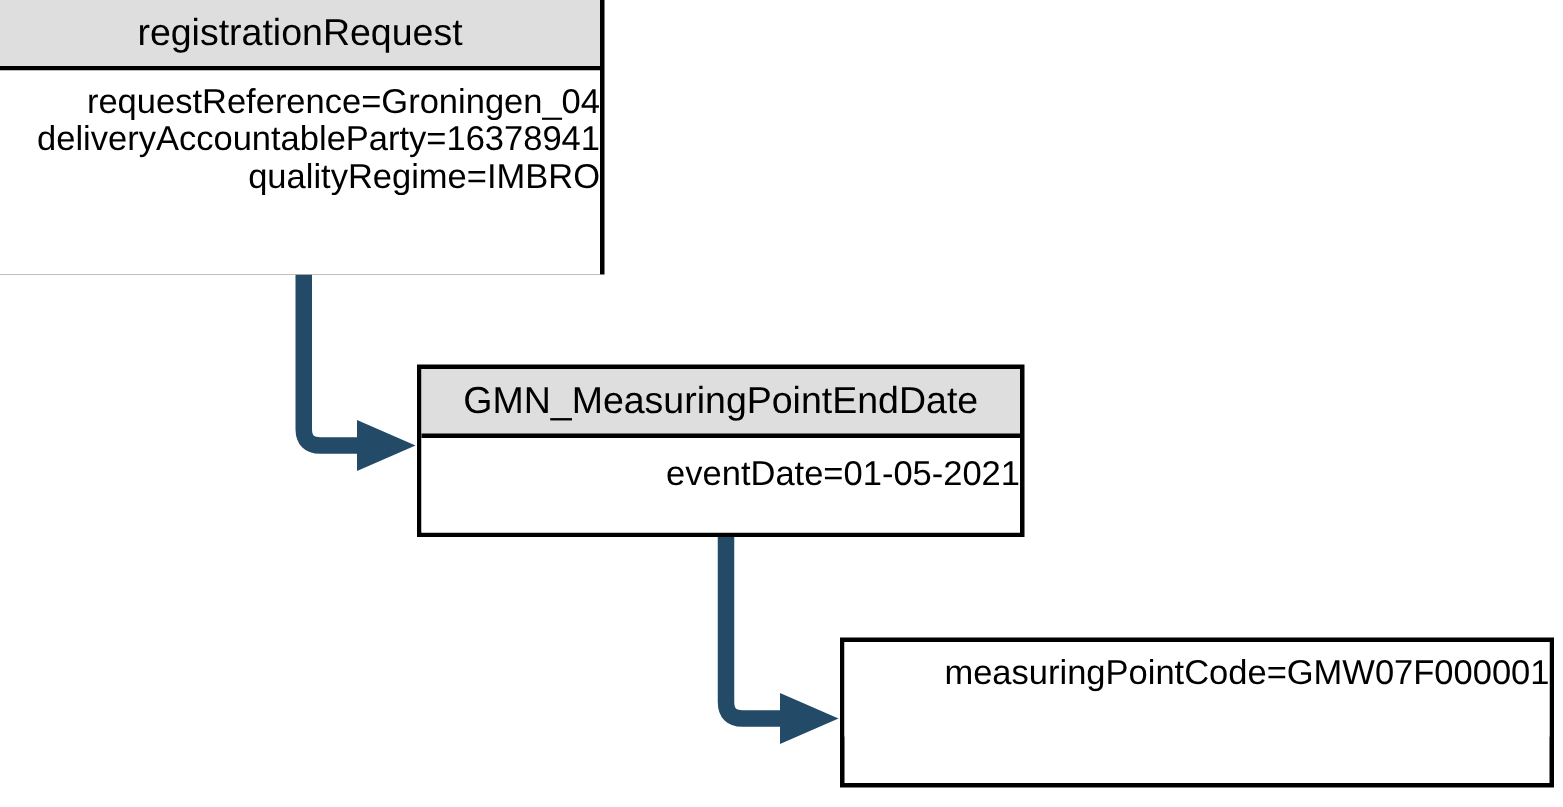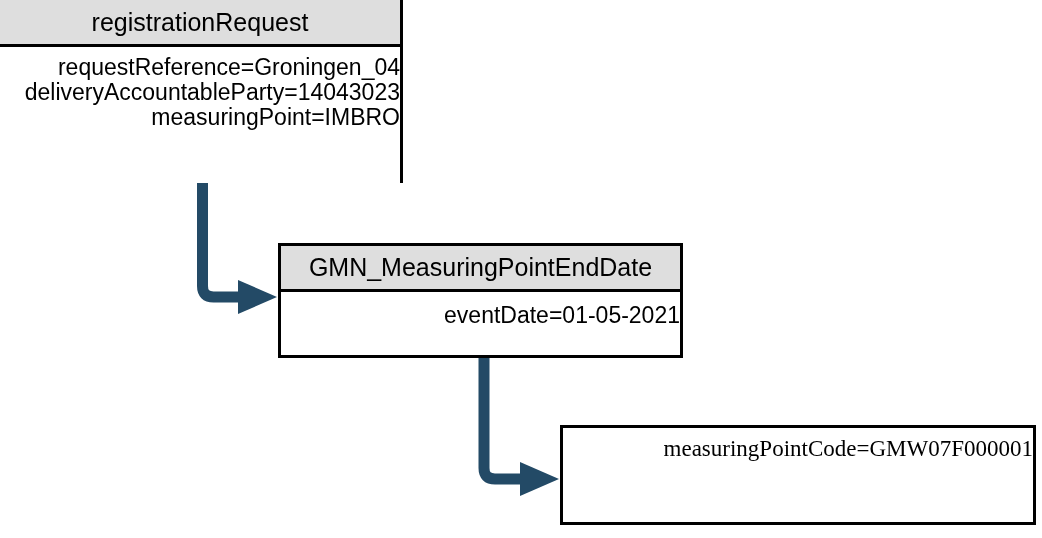--- a/index.html
+++ b/index.html
@@ -84,21 +84,21 @@
   #box-gmn-measuringpoint-enddate .obj-body   { height: 63px; padding-left: 12px; padding-top: 11px; }
 
   
   #box-measuring-point {
     left: 560px;
     top: 425px;
     width: 476px;
     height: 100px;
   }
   #box-measuring-point .obj-header { height: 47px; }
-  #box-measuring-point .obj-body   { height: 63px; padding-left: 12px; padding-top: 8px; font-family: Liberation Serif, serif; }
+  #box-measuring-point .obj-body   { height: 63px; padding-left: 12px; padding-top: 8px; }
 </style>
 </head>
 <body>
 
 <div id="canvas">
 
   <svg id="connectors" viewBox="0 0 1042 538">
 
     <g>
       <path d="M 202.5 181 L 202.5 286 Q 202.5 297 213.5 297 L 240 297" fill="none" stroke="#234a66" stroke-width="11" stroke-linecap="butt"></path>
@@ -108,22 +108,22 @@
     <g>
       <path d="M 484 356 L 484 468 Q 484 479 495 479 L 522 479" fill="none" stroke="#234a66" stroke-width="11" stroke-linecap="butt"></path>
       <polygon points="520,462 520,496 559,479" fill="#234a66"></polygon>
     </g>
   </svg>
 
   <div class="obj-box" id="box-registration-request">
     <div class="obj-header">registrationRequest</div>
     <div class="obj-body">
       <div class="attr-line">requestReference=Groningen_04</div>
-      <div class="attr-line">deliveryAccountableParty=14043023</div>
-      <div class="attr-line">measuringPoint=IMBRO</div>
+      <div class="attr-line">deliveryAccountableParty=16378941</div>
+      <div class="attr-line">qualityRegime=IMBRO</div>
     </div>
   </div>
 
   <div class="obj-box" id="box-gmn-measuringpoint-enddate">
     <div class="obj-header">GMN_MeasuringPointEndDate</div>
     <div class="obj-body">
       <div class="attr-line">eventDate=01-05-2021</div>
     </div>
   </div>
 

